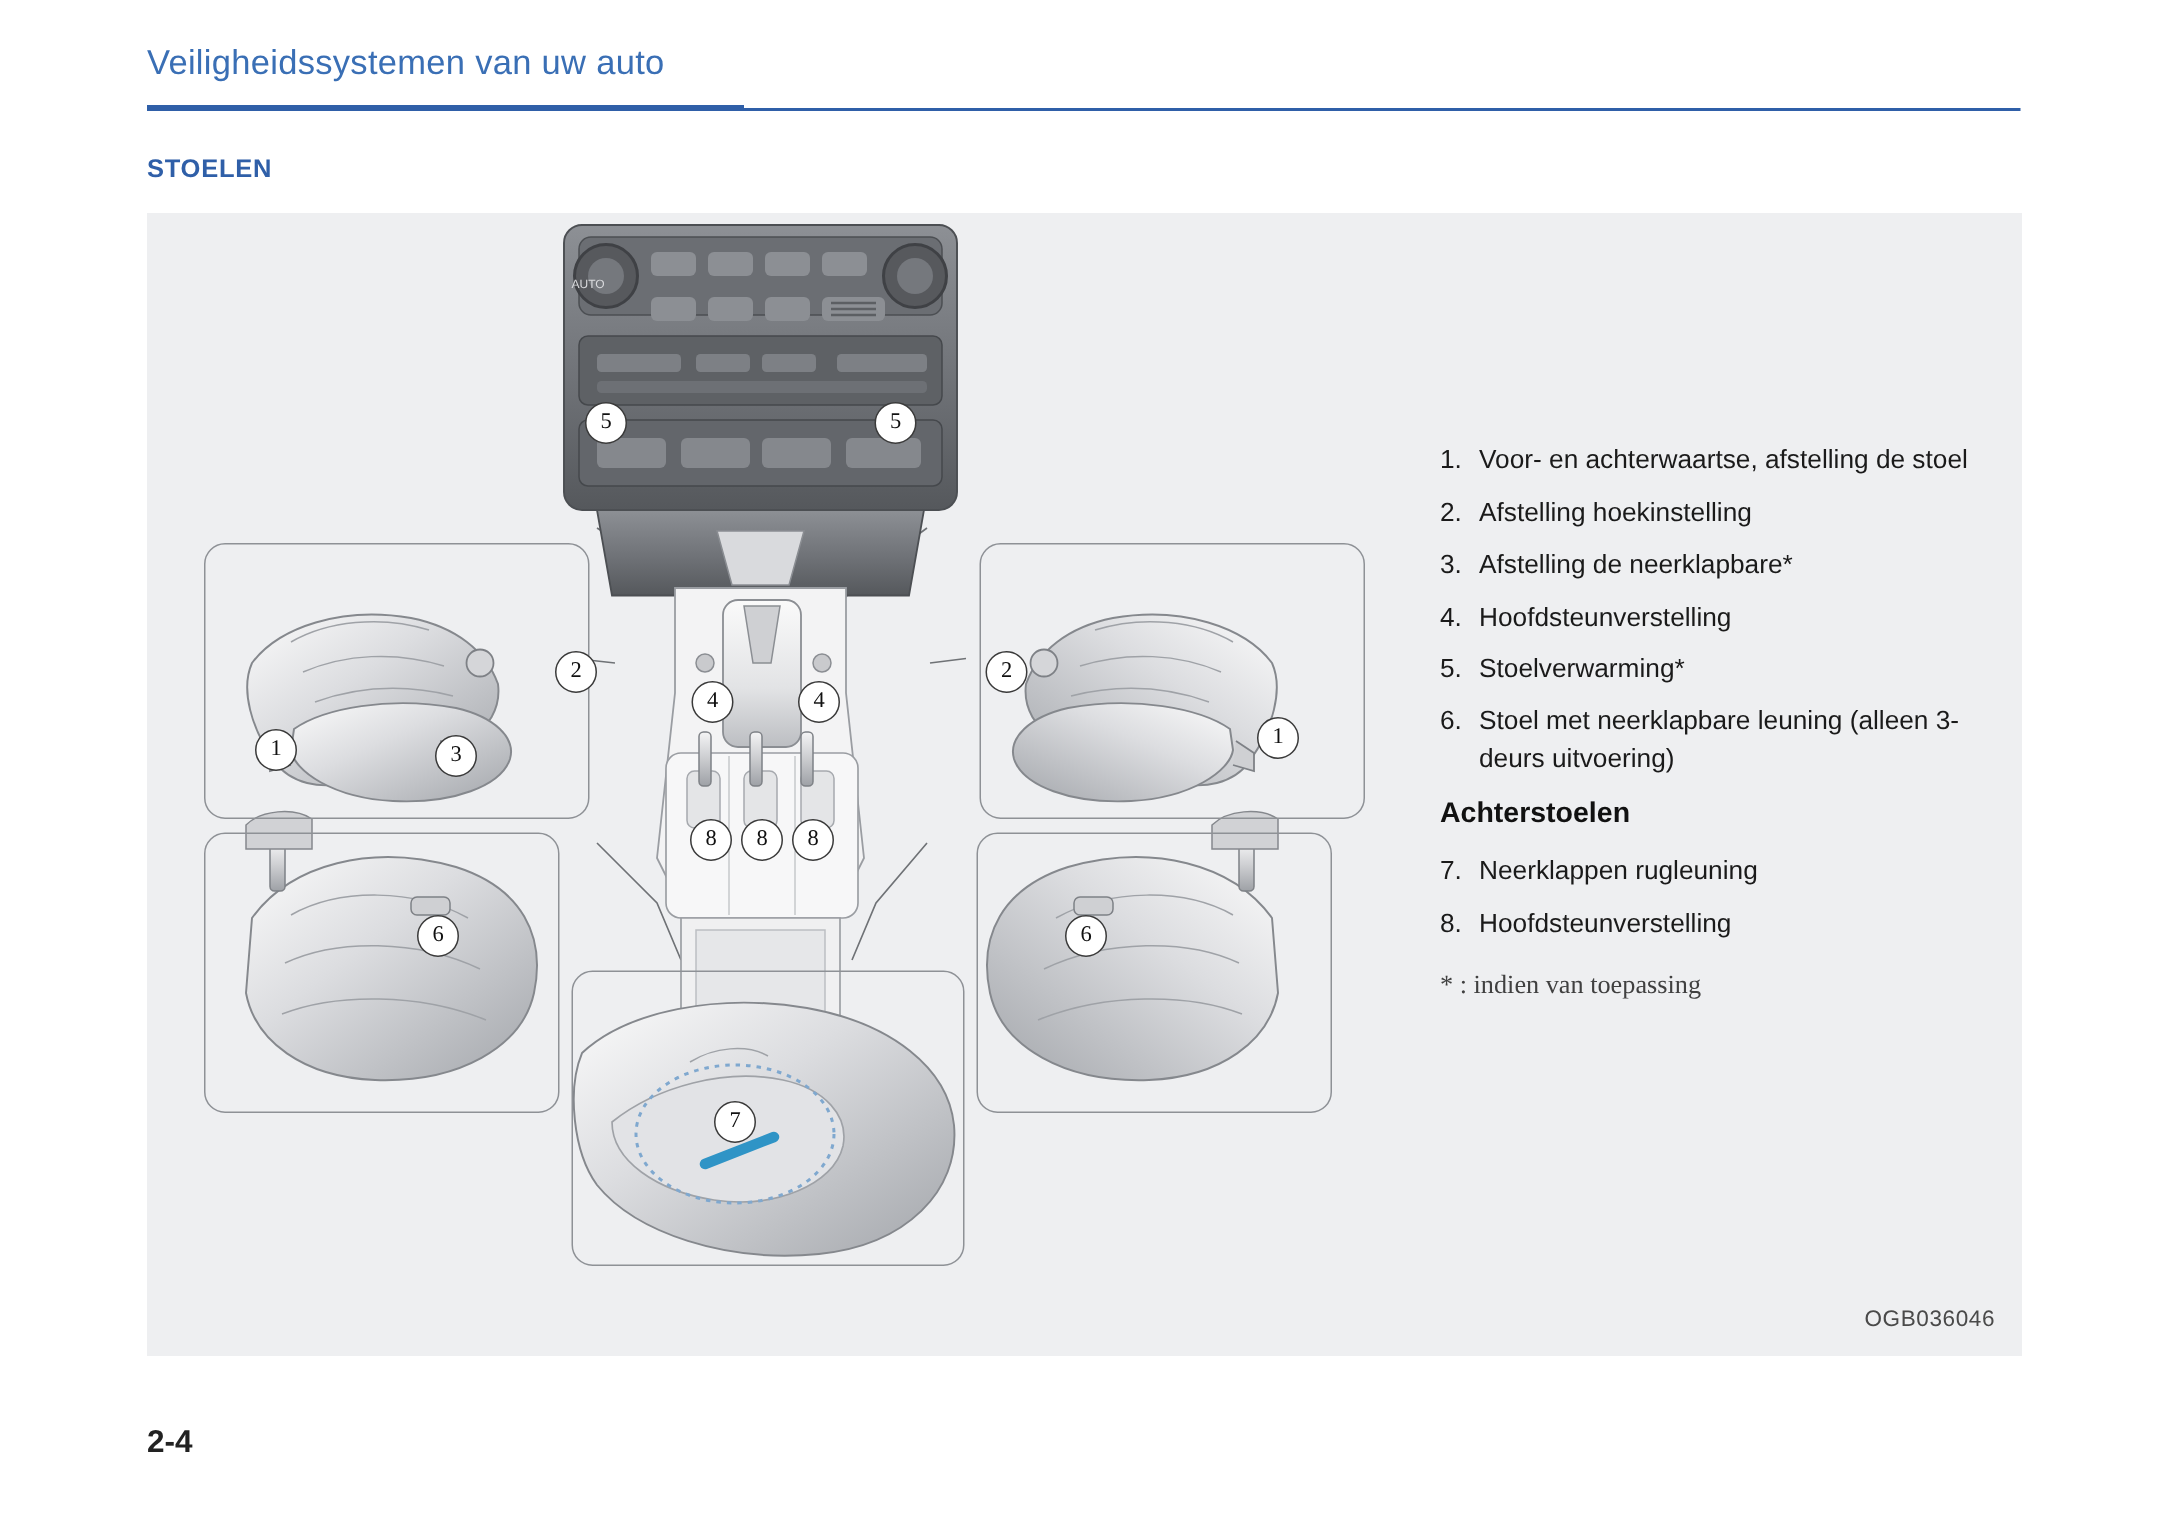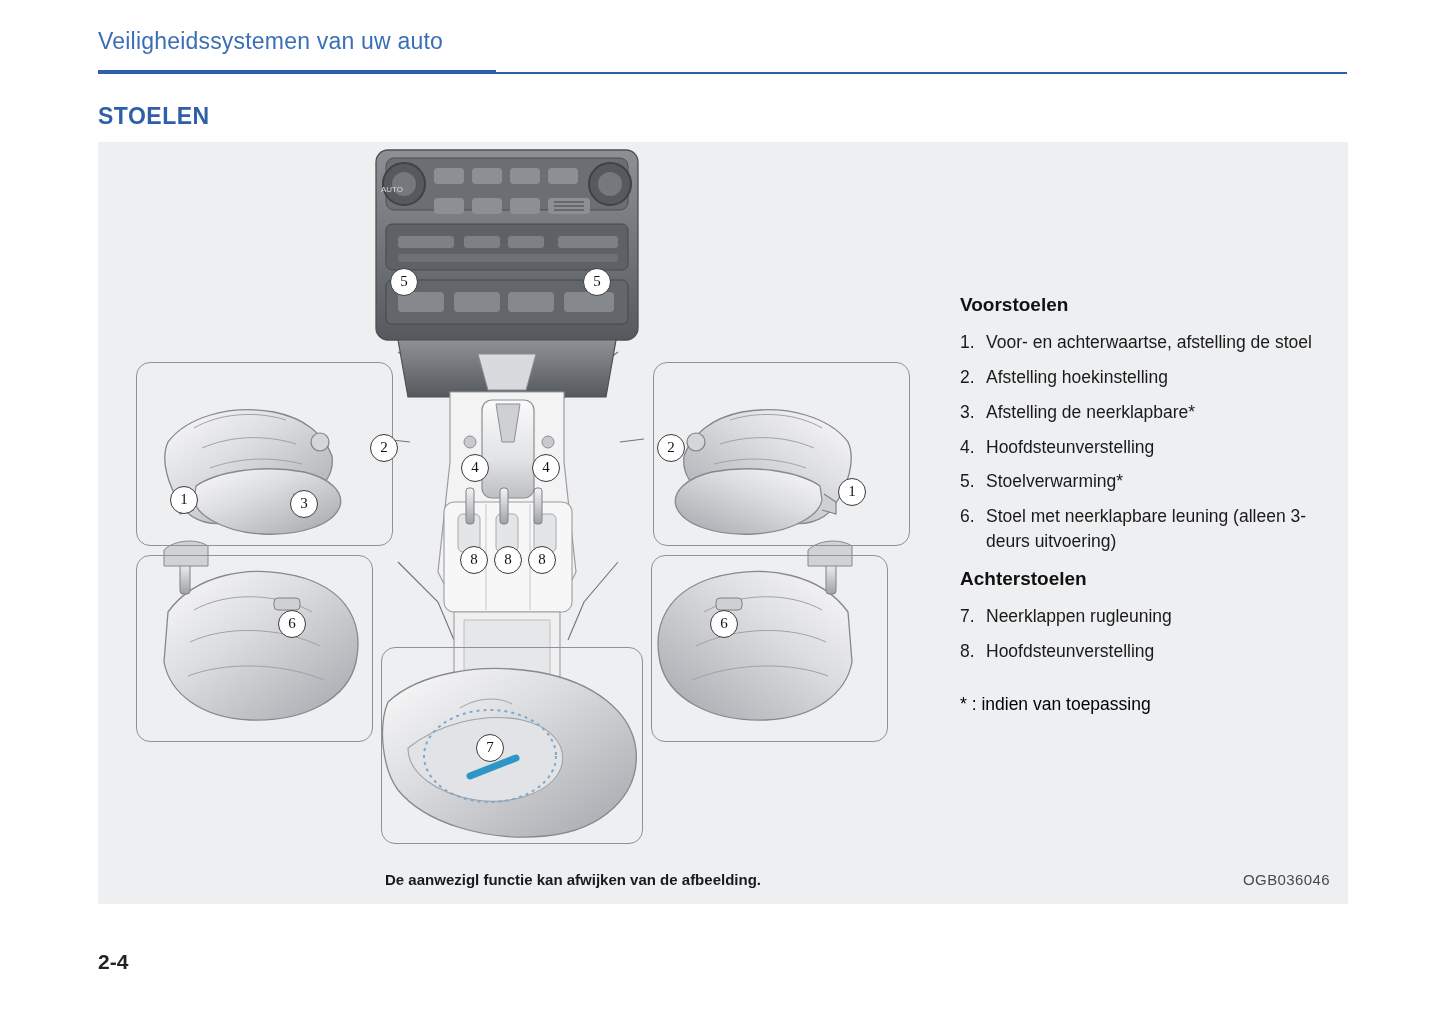--- a/index.html
+++ b/index.html
@@ -49,21 +49,21 @@
     width: 851px;
     height: 2px;
     background: #2f5fa8;
   }
 
   
   .section-title {
     position: absolute;
     left: 98px;
     top: 103px;
-    font-size: 23px;
+    font-size: 17px;
     font-weight: bold;
     color: #2f5fa8;
     letter-spacing: 0.5px;
   }
 
   
   .figure-panel {
     position: absolute;
     left: 98px;
     top: 142px;
@@ -121,22 +121,23 @@
   }
   .legend li .num {
     width: 26px;
     flex: 0 0 26px;
   }
   .legend li .txt {
     flex: 1 1 auto;
   }
   .legend .footnote {
     font-size: 17.5px;
-    margin-top: 30px;
-    color: #000000;
+    margin-top: 18px;
+    color: #404040;
+    font-family: Liberation Serif, serif;
   }
 
   
   .page-number {
     position: absolute;
     left: 98px;
     top: 950px;
     font-size: 21px;
     font-weight: bold;
     color: #222;
@@ -398,21 +399,20 @@
     <div class="num-badge" style="left:434px; top:312px;">4</div>
     <div class="num-badge" style="left:362px; top:404px;">8</div>
     <div class="num-badge" style="left:396px; top:404px;">8</div>
     <div class="num-badge" style="left:430px; top:404px;">8</div>
     <div class="num-badge" style="left:180px; top:468px;">6</div>
     <div class="num-badge" style="left:612px; top:468px;">6</div>
     <div class="num-badge" style="left:378px; top:592px;">7</div>
   </div>
 
   <div class="legend">
-    <h3>Voorstoelen</h3>
     <ol>
       <li>
         <span class="num">1.</span>
         <span class="txt">Voor- en achterwaartse, afstelling de stoel</span>
       </li>
       <li>
         <span class="num">2.</span>
         <span class="txt">Afstelling hoekinstelling</span>
       </li>
       <li>
@@ -441,17 +441,16 @@
       </li>
       <li>
         <span class="num">8.</span>
         <span class="txt">Hoofdsteunverstelling</span>
       </li>
     </ol>
 
     <div class="footnote">* : indien van toepassing</div>
   </div>
 
-  <div class="figure-caption">De aanwezigl functie kan afwijken van de afbeelding.</div>
   <div class="figure-code">OGB036046</div>
 </div>
 
 <div class="page-number">2-4</div>
 
 </body></html>

